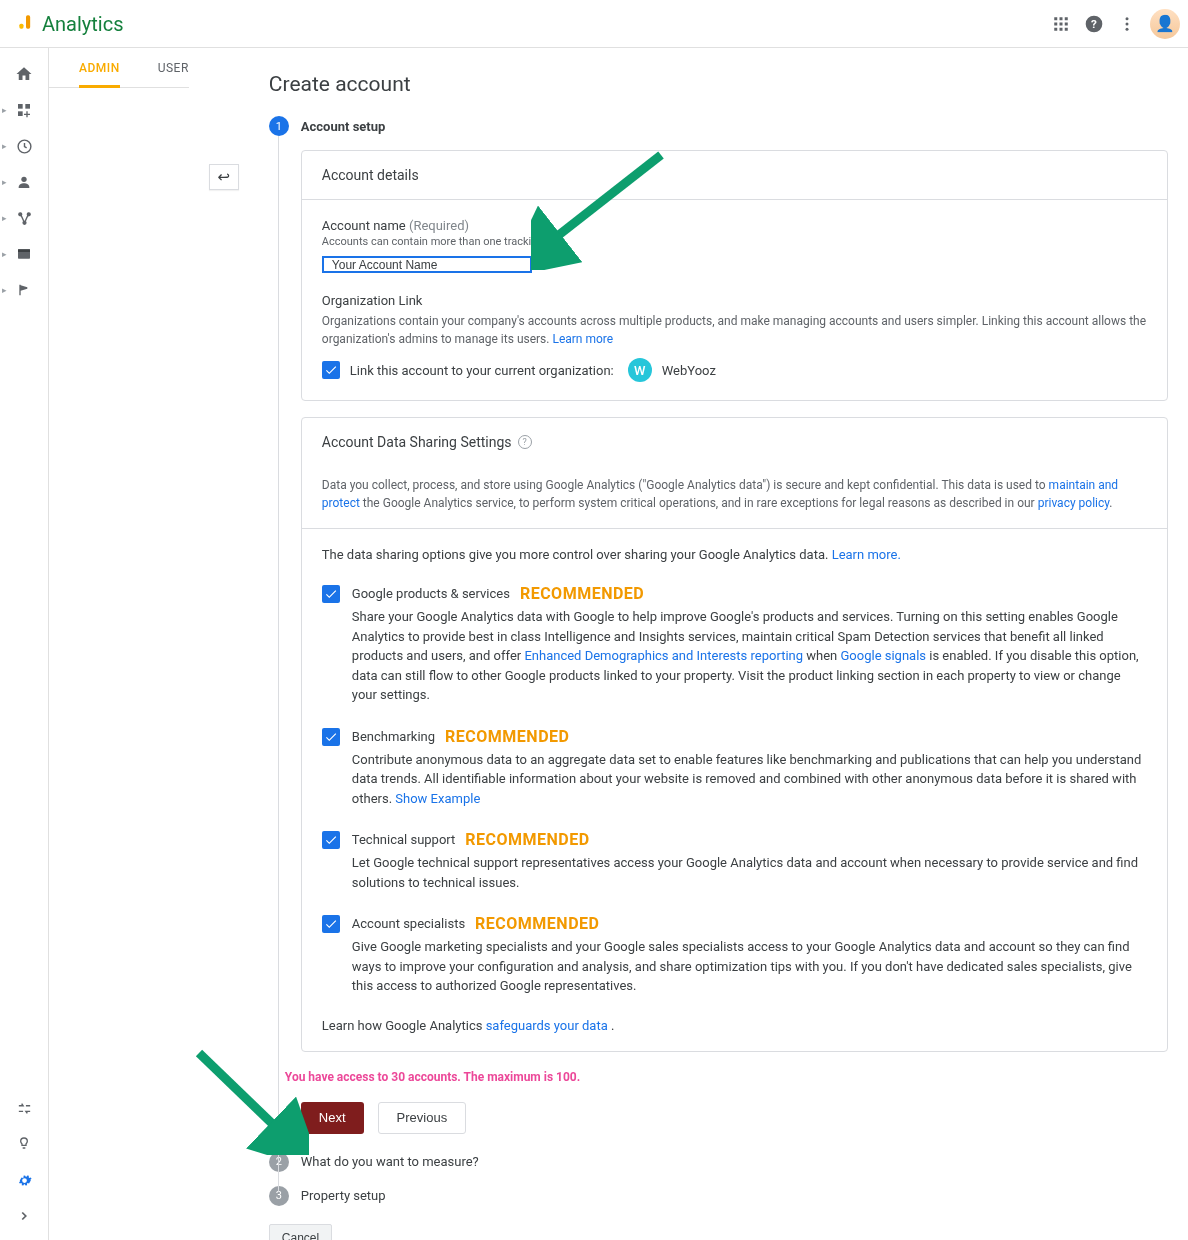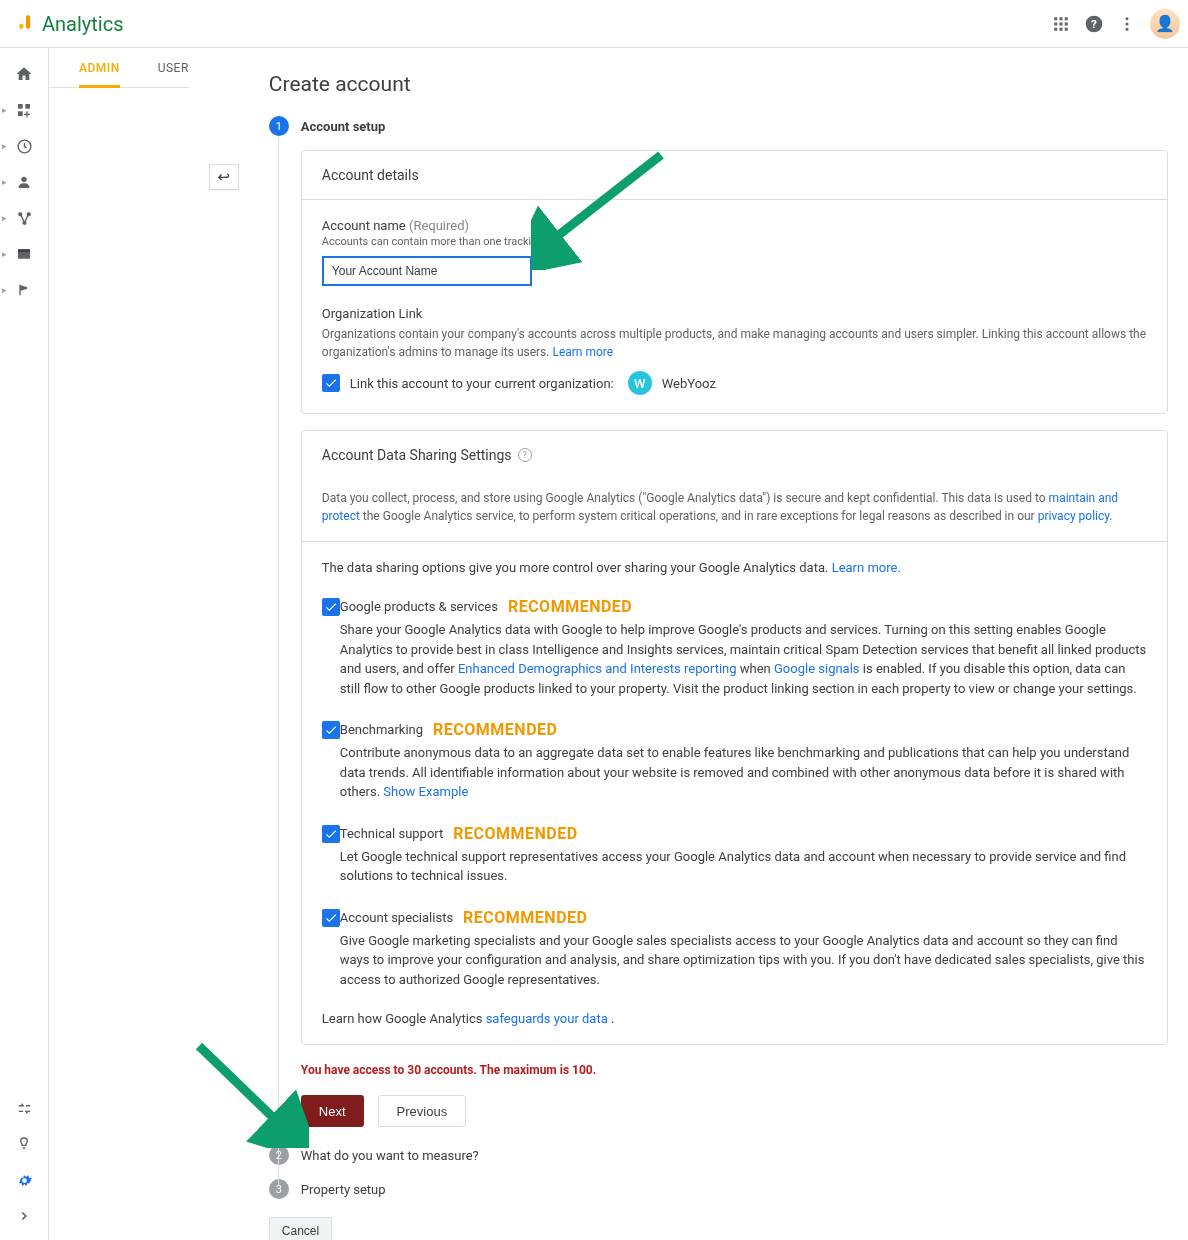--- a/index.html
+++ b/index.html
@@ -46,47 +46,47 @@
     .step-body { margin-left: 32px; margin-bottom:18px; position:relative; }
     
     
     .card { border:1px solid #dadce0; border-radius:4px; background:#fff; margin-bottom:16px; }
     .card-header { padding:16px 20px; font-size:14px; color:#3c4043; border-bottom:1px solid #dadce0; }
     .card-body { padding:18px 20px; }
     
     .field-label { font-size:13px; color:#3c4043; margin-bottom:2px; }
     .field-label .req { color:#80868b; }
     .field-hint { font-size:11px; color:#5f6368; margin-bottom:8px; }
-    .text-input { width:210px; height:30px; border:2px solid #1a73e8; padding:0 8px; font-size:12px; color:#3c4043; background:#fff; outline:none; }
+    .text-input { width:210px; height:17px; border:2px solid #1a73e8; padding:0 8px; font-size:12px; color:#3c4043; background:#fff; outline:none; }
     
     .section-title { font-size:13px; color:#3c4043; margin-top:20px; margin-bottom:4px; }
     .section-desc { font-size:12px; color:#5f6368; line-height:1.5; }
     
     .chk-row { display:flex; align-items:center; gap:10px; margin-top:10px; }
     .chk { width:18px; height:18px; background:#1a73e8; border-radius:2px; display:flex; align-items:center; justify-content:center; flex-shrink:0; cursor:pointer;}
     .chk svg { fill:#fff; }
     .org-badge { width:24px; height:24px; border-radius:50%; background:#26c6da; color:#fff; display:flex; align-items:center; justify-content:center; font-weight:500; font-size:13px; margin-left:4px; }
     
     .card-header.with-help { display:flex; align-items:center; gap:20px; flex-wrap:wrap; }
     .card-header.with-help .title-row { display:flex; align-items:center; gap:6px; width:100%; }
     .help-circle { width:14px; height:14px; border:1px solid #9aa0a6; border-radius:50%; display:inline-flex; align-items:center; justify-content:center; font-size:9px; color:#9aa0a6; }
     .header-desc { font-size:12px; color:#5f6368; line-height:1.5; margin-top:6px; font-weight:400; width:100%;}
     
     .share-intro { font-size:13px; color:#3c4043; margin-bottom:22px; }
     
-    .opt { display:flex; gap:0; margin-bottom:22px; }
+    .opt { display:flex; gap:12px; margin-bottom:22px; }
     .opt .chk { margin-top:1px; }
     .opt-body { flex:1; }
     .opt-title { font-size:13px; color:#3c4043; margin-bottom:4px; display:flex; align-items:center; gap:10px; }
     .rec-badge { font-size:16px; letter-spacing:0.5px; color:#f29900; font-weight:700; }
     .opt-desc { font-size:13px; color:#3c4043; line-height:1.5; }
     
     .learn-safe { font-size:13px; color:#3c4043; margin-top:4px; }
     
-    .quota { font-size:12px; font-weight:700; margin:14px 0 18px 32px; color:#b91c1c; }
+    .quota { font-size:12px; font-weight:700; margin:14px 0 18px 16px; color:#ec4899; }
     
     .btn-row { display:flex; gap:14px; margin-left:32px; margin-bottom:18px;}
     .btn { height:32px; padding:0 18px; border-radius:3px; font-size:13px; cursor:pointer; display:inline-flex; align-items:center; }
     .btn-primary { background:#7f1d1d; color:#fff; border:none; }
     .btn-secondary { background:#fff; color:#3c4043; border:1px solid #dadce0; }
     .btn-cancel-wrap { margin-left:0; margin-top:18px; margin-bottom:10px; }
     .btn-cancel { background:#f1f3f4; border:1px solid #dadce0; color:#3c4043; padding:6px 12px; font-size:12px; cursor:pointer; border-radius:2px;}
     
     
     .arrow { position:absolute; pointer-events:none; }

